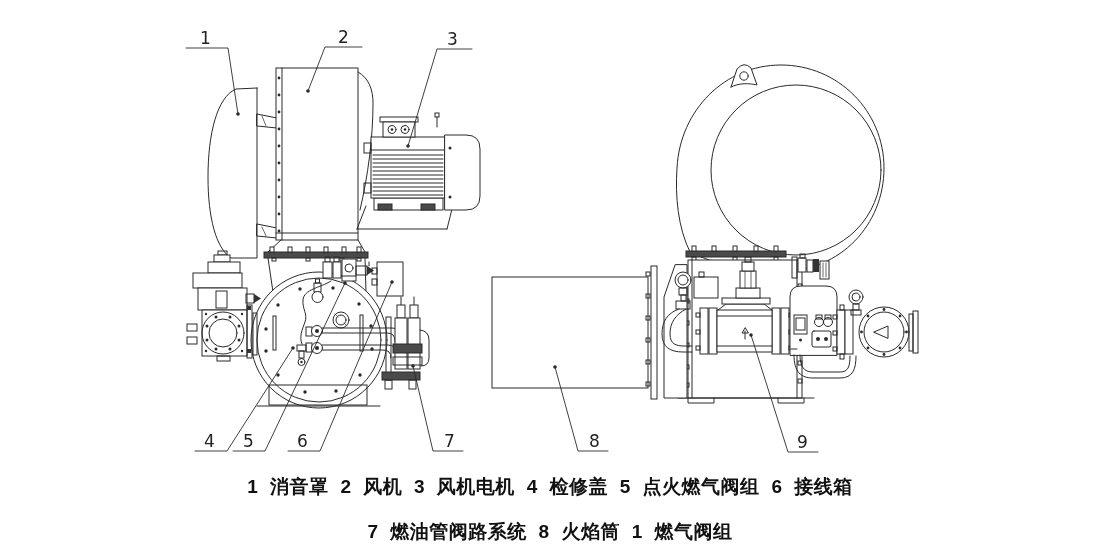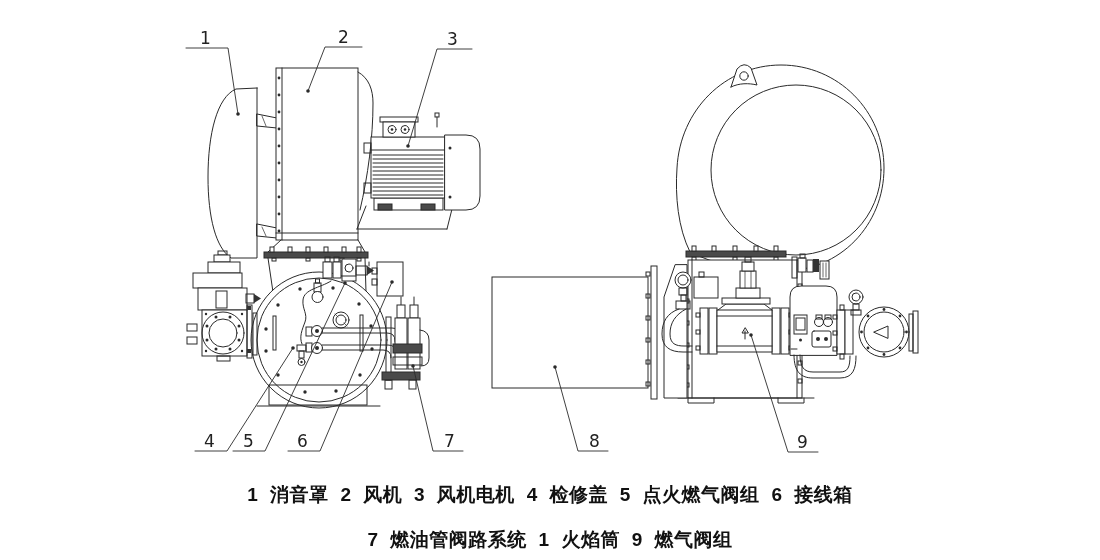--- a/index.html
+++ b/index.html
@@ -8,21 +8,21 @@
   svg{position:absolute;left:0;top:0;}
   svg *{stroke:#2a2a2a;stroke-width:1;fill:none;stroke-linecap:round;}
   .f{fill:#4a4a4a;stroke:#2a2a2a;}
   .fd{fill:#333;stroke:none;}
   .w{fill:#fff;}
   .dot{fill:#2a2a2a;stroke:none;}
   .thin{stroke-width:.7;}
   .leader{stroke-width:.9;}
   text{stroke:none;fill:#222;font-family:"DejaVu Sans","Liberation Sans",sans-serif;font-size:17px;}
   .legend{position:absolute;left:0;width:100%;text-align:center;color:#111;
-          font-size:19px;font-weight:600;letter-spacing:.5px;word-spacing:6px;margin-top:8px;}
+          font-size:19px;font-weight:600;letter-spacing:.5px;word-spacing:6px;}
   #legend1{top:474px;}
   #legend2{top:519px;}
 </style>
 </head>
 <body>
 
 <div id="stage">
 <svg width="1100" height="560" viewBox="0 0 1100 560">
 
   <g>
@@ -411,14 +411,14 @@
     </g>
     <g>
       <text x="797" y="448">9</text>
       <path class="leader" d="M818,452 H788 L751,335"></path>
           <circle class="dot" cx="751" cy="335" r="1.8"></circle>
     </g>
   </g>
 </svg>
 
   <div class="legend" id="legend1">1 消音罩 2 风机 3 风机电机 4 检修盖 5 点火燃气阀组 6 接线箱</div>
-  <div class="legend" id="legend2">7 燃油管阀路系统 1 火焰筒  9 燃气阀组</div>
+  <div class="legend" id="legend2">7 燃油管阀路系统 8 火焰筒  1 燃气阀组</div>
 </div>
 
 </body></html>

